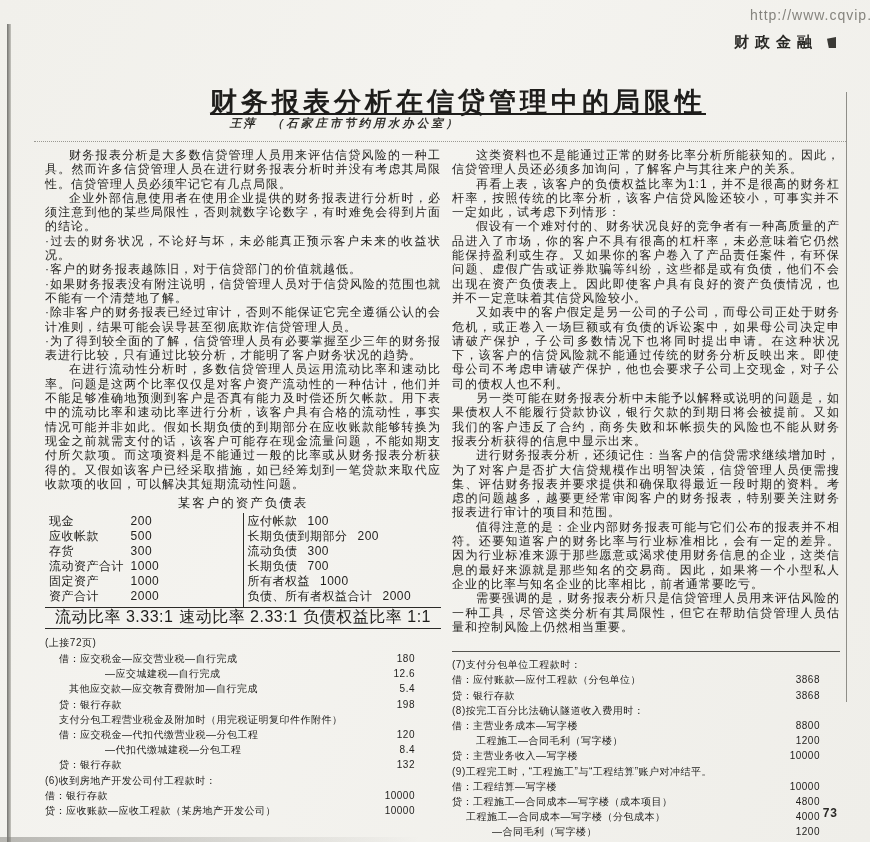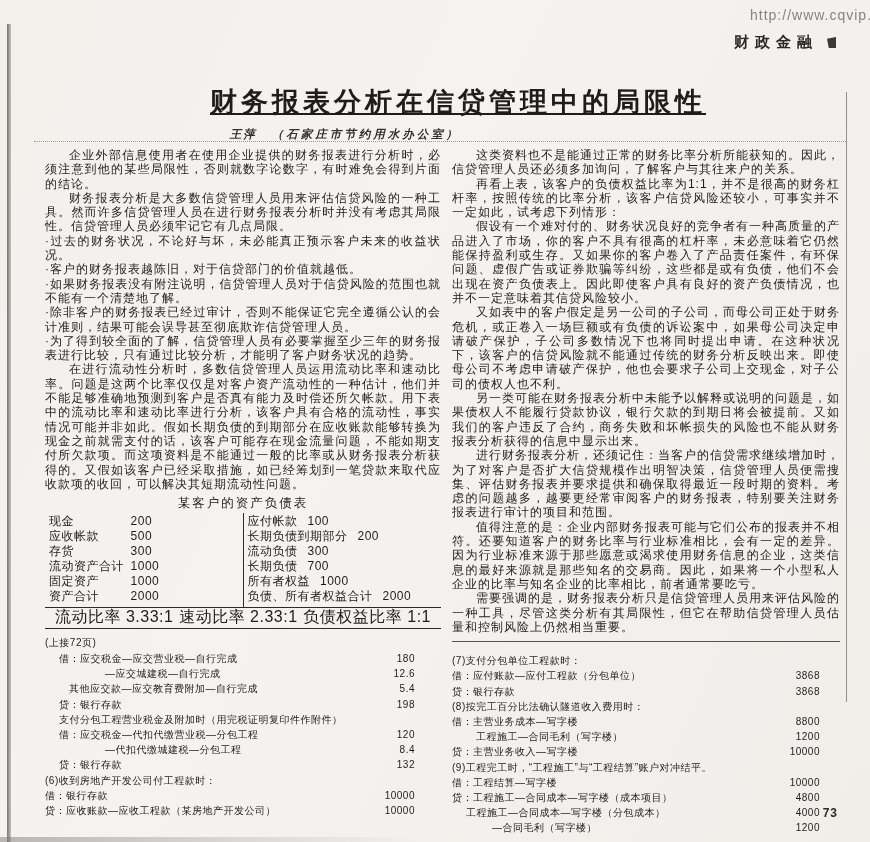--- a/index.html
+++ b/index.html
@@ -17,21 +17,21 @@
   .edge-right-line{position:absolute;left:846px;top:92px;height:610px;width:1px;background:#8f8e88;}
   
   .site-url{position:absolute;top:7px;left:702px;font-size:14px;color:#85847e;letter-spacing:1px;padding-left:48px;}
   .section-label{position:absolute;top:33px;right:34px;display:flex;align-items:center;gap:9px;
     font-size:15px;font-weight:bold;letter-spacing:6px;color:#2a2926;}
   .section-ornament{width:9px;height:11px;background:#3a3935;display:inline-block;
     clip-path:polygon(0 15%,100% 0,100% 100%,20% 100%);}
   
   .title{position:absolute;top:84px;left:0;width:706px;text-align:right;
     font-size:27px;font-weight:bold;letter-spacing:4px;text-decoration:underline;}
-  .byline{position:absolute;top:127px;left:0;width:690px;text-align:center;
+  .byline{position:absolute;top:116px;left:0;width:690px;text-align:center;
     font-size:11.5px;font-weight:bold;font-style:italic;color:#32312d;letter-spacing:2px;}
   .byline .aff{margin-left:10px;letter-spacing:3px;}
   .rule-dotted{position:absolute;top:141px;left:34px;width:812px;border-top:1px dotted #9a9992;}
   
   .col{position:absolute;top:148px;font-size:12px;line-height:14.3px;
     text-align:justify;letter-spacing:1px;}
   .col-left{left:45px;width:396px;}
   .col-right{left:452px;width:388px;}
   .para{text-indent:2em;margin:0;}
   .bullet{text-indent:0;margin:0;}
@@ -51,21 +51,21 @@
   .cont{margin-top:6px;font-size:10px;line-height:15.2px;letter-spacing:.5px;}
   .cont-marker{margin:0 0 1px 0;}
   .entry{display:flex;}
   .entry .t{white-space:nowrap;}
   .entry .v{margin-left:auto;padding-right:2.6em;}
   .i0{padding-left:0;}
   .i1{padding-left:1.4em;}
   .i2{padding-left:2.4em;}
   .i3{padding-left:4em;}
   .i5{padding-left:6em;}
-  .col-right .cont{border-top:1px solid #55544f;padding-top:11px;margin-top:7px;}
+  .col-right .cont{border-top:1px solid #55544f;padding-top:5px;margin-top:17px;}
   .col-right .entry .v{padding-right:2em;}
   .page-number{position:absolute;right:32px;top:806px;font-size:12px;font-weight:bold;
     color:#2a2926;letter-spacing:1px;}
 </style>
 </head>
 <body>
 
 <div class="page">
 
   <div class="edge-left"></div>
@@ -82,22 +82,22 @@
   <div class="title">财务报表分析在信贷管理中的局限性</div>
 
   <div class="byline">
     <span>王萍</span>
     <span class="aff">（石家庄市节约用水办公室）</span>
   </div>
 
   <div class="rule-dotted"></div>
 
   <div class="col col-left">
+    <p class="para">财务报表分析是大多数信贷管理人员用来评估信贷风险的一种工具。然而许多信贷管理人员在进行财务报表分析时并没有考虑其局限性。信贷管理人员必须牢记它有几点局限。</p>
     <p class="para">企业外部信息使用者在使用企业提供的财务报表进行分析时，必须注意到他的某些局限性，否则就数字论数字，有时难免会得到片面的结论。</p>
-    <p class="para">财务报表分析是大多数信贷管理人员用来评估信贷风险的一种工具。然而许多信贷管理人员在进行财务报表分析时并没有考虑其局限性。信贷管理人员必须牢记它有几点局限。</p>
     <p class="bullet">·过去的财务状况，不论好与坏，未必能真正预示客户未来的收益状况。</p>
     <p class="bullet">·客户的财务报表越陈旧，对于信贷部门的价值就越低。</p>
     <p class="bullet">·如果财务报表没有附注说明，信贷管理人员对于信贷风险的范围也就不能有一个清楚地了解。</p>
     <p class="bullet">·除非客户的财务报表已经过审计，否则不能保证它完全遵循公认的会计准则，结果可能会误导甚至彻底欺诈信贷管理人员。</p>
     <p class="bullet">·为了得到较全面的了解，信贷管理人员有必要掌握至少三年的财务报表进行比较，只有通过比较分析，才能明了客户财务状况的趋势。</p>
     <p class="para">在进行流动性分析时，多数信贷管理人员运用流动比率和速动比率。问题是这两个比率仅仅是对客户资产流动性的一种估计，他们并不能足够准确地预测到客户是否真有能力及时偿还所欠帐款。用下表中的流动比率和速动比率进行分析，该客户具有合格的流动性，事实情况可能并非如此。假如长期负债的到期部分在应收账款能够转换为现金之前就需支付的话，该客户可能存在现金流量问题，不能如期支付所欠款项。而这项资料是不能通过一般的比率或从财务报表分析获得的。又假如该客户已经采取措施，如已经筹划到一笔贷款来取代应收款项的收回，可以解决其短期流动性问题。</p>
 
     <div class="bs">
       <div class="bs-title">某客户的资产负债表</div>
       <div class="bs-body">

